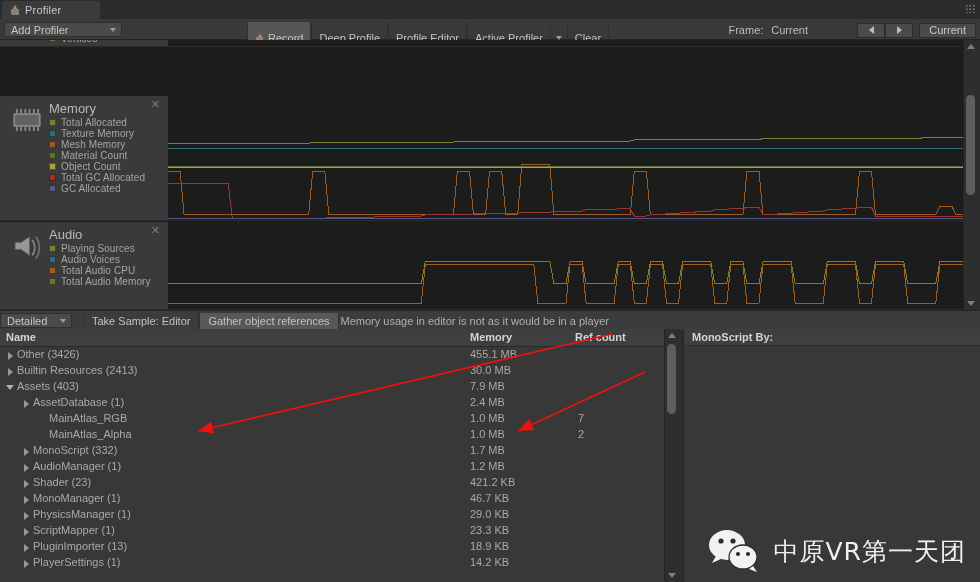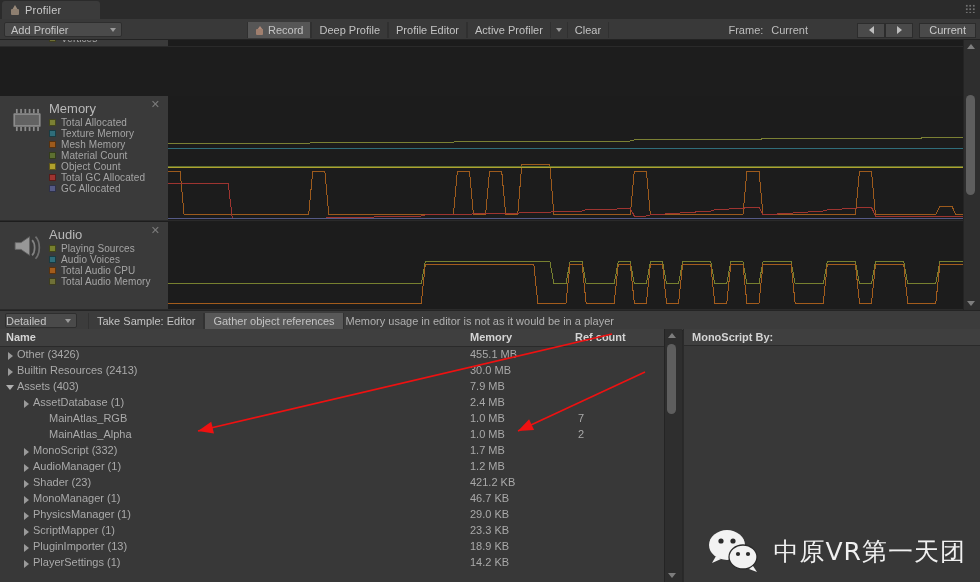--- a/index.html
+++ b/index.html
@@ -27,21 +27,21 @@
       radial-gradient(#8a8a8a 45%,transparent 46%) 0 0/3.5px 3.5px repeat;opacity:.75;}
 
   
   .toolbar{position:absolute;left:0;top:19px;width:980px;height:20px;background:#393939;
            border-bottom:1px solid #232323;display:flex;align-items:center;}
   .addprof{position:absolute;left:4px;top:3px;width:118px;height:15px;background:#4a4a4a;
       border:1px solid #2e2e2e;border-radius:2px;display:flex;align-items:center;
       padding-left:6px;box-sizing:border-box;color:#c5c5c5;font-size:11px;}
   .addprof .caret{position:absolute;right:5px;top:5px;width:0;height:0;
       border-left:3px solid transparent;border-right:3px solid transparent;border-top:4px solid #9b9b9b;}
-  .tb-btn{height:16px;display:flex;align-items:center;padding:0 7px;box-sizing:border-box;
+  .tb-btn{height:16px;display:flex;align-items:center;padding:16px 7px;box-sizing:border-box;
       color:#c3c3c3;font-size:11px;white-space:nowrap;border-left:1px solid #303030;
       border-right:1px solid #303030;}
   .tb-btn.on{background:#565656;}
   .tb-grp{position:absolute;left:247px;top:3px;display:flex;align-items:center;}
   .rec-dot{width:9px;height:9px;margin-right:4px;display:inline-block;position:relative;}
   .rec-dot:before{content:"";position:absolute;left:2px;top:0;width:0;height:0;
      border-left:3px solid transparent;border-right:3px solid transparent;border-bottom:4px solid #b08a7a;}
   .rec-dot:after{content:"";position:absolute;left:1px;top:3.5px;width:7px;height:5.5px;background:#a07f6e;border-radius:1px;}
   .mini-caret{width:0;height:0;border-left:3px solid transparent;border-right:3px solid transparent;
       border-top:4px solid #9b9b9b;margin:0 5px;}
@@ -68,22 +68,22 @@
   .legend{position:absolute;left:49px;top:21px;}
   .legend-item{display:flex;align-items:center;height:11px;}
   .sw{width:7px;height:7px;margin-right:5px;border:1px solid rgba(0,0,0,.45);box-sizing:border-box;}
   .legend-item span{color:#a5a5a5;font-size:10px;letter-spacing:.1px;}
   .closex{position:absolute;right:8px;top:3px;color:#7c7c7c;font-size:11px;line-height:1;}
   .chart-ico{position:absolute;left:10px;top:10px;width:34px;height:28px;opacity:.85;}
 
   
   .detbar{position:absolute;left:0;top:310px;width:980px;height:19px;background:#3c3c3c;
       border-top:1px solid #242424;border-bottom:1px solid #242424;display:flex;align-items:center;}
-  .det-dd{margin-left:5px;width:72px;height:15px;background:#4a4a4a;border:1px solid #2e2e2e;border-radius:2px;
-      display:flex;align-items:flex-end;box-sizing:border-box;color:#c5c5c5;font-size:11px;position:relative;}
+  .det-dd{width:72px;height:15px;background:#4a4a4a;border:1px solid #2e2e2e;border-radius:2px;
+      display:flex;align-items:flex-end;padding-left:6px;box-sizing:border-box;color:#c5c5c5;font-size:11px;position:relative;}
   .det-dd .caret{position:absolute;right:5px;top:5px;width:0;height:0;
       border-left:3px solid transparent;border-right:3px solid transparent;border-top:4px solid #9b9b9b;}
   .det-btn{height:16px;display:flex;align-items:center;padding:0 8px;box-sizing:border-box;color:#c3c3c3;
       font-size:11px;white-space:nowrap;border-left:1px solid #323232;border-right:1px solid #323232;}
   .det-btn.on{background:#585858;}
   .det-note{margin-left:2px;color:#b0b0b0;font-size:11px;}
 
   
   .tablewrap{position:absolute;left:0;top:329px;width:681px;height:253px;background:#383838;}
   .thead{position:relative;height:17px;background:#3f3f3f;border-bottom:1px solid #2a2a2a;}

